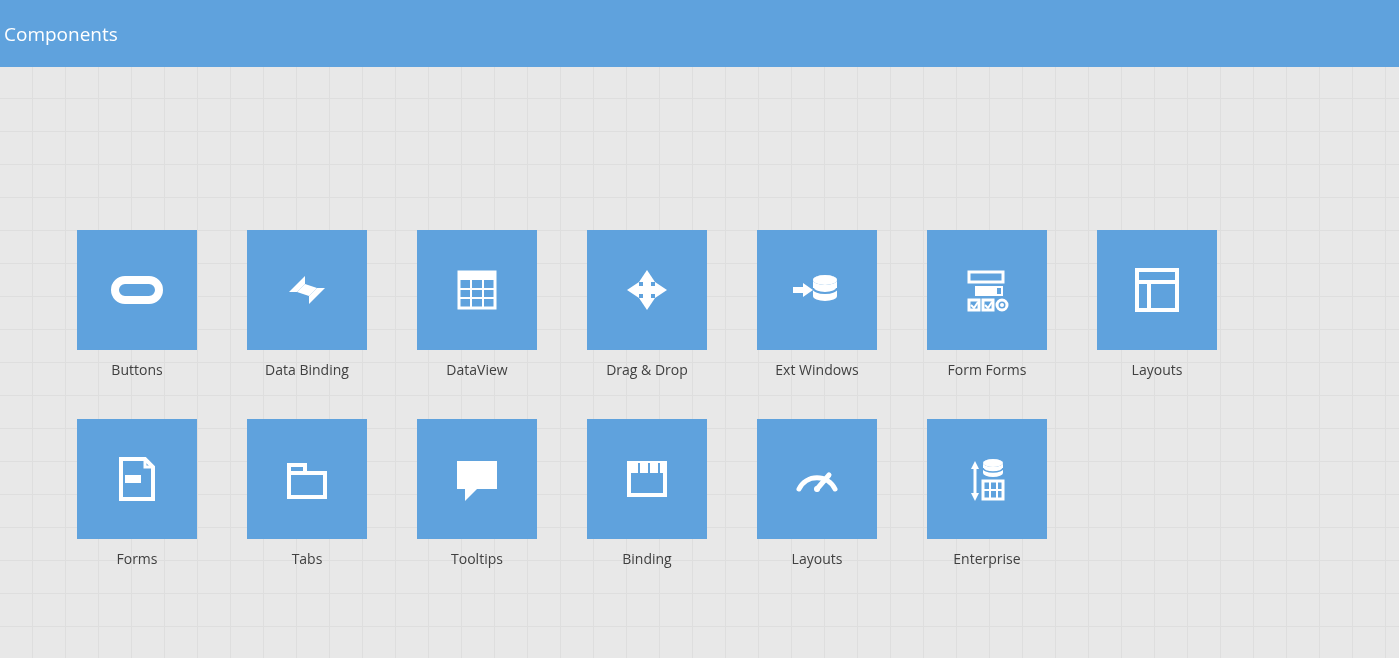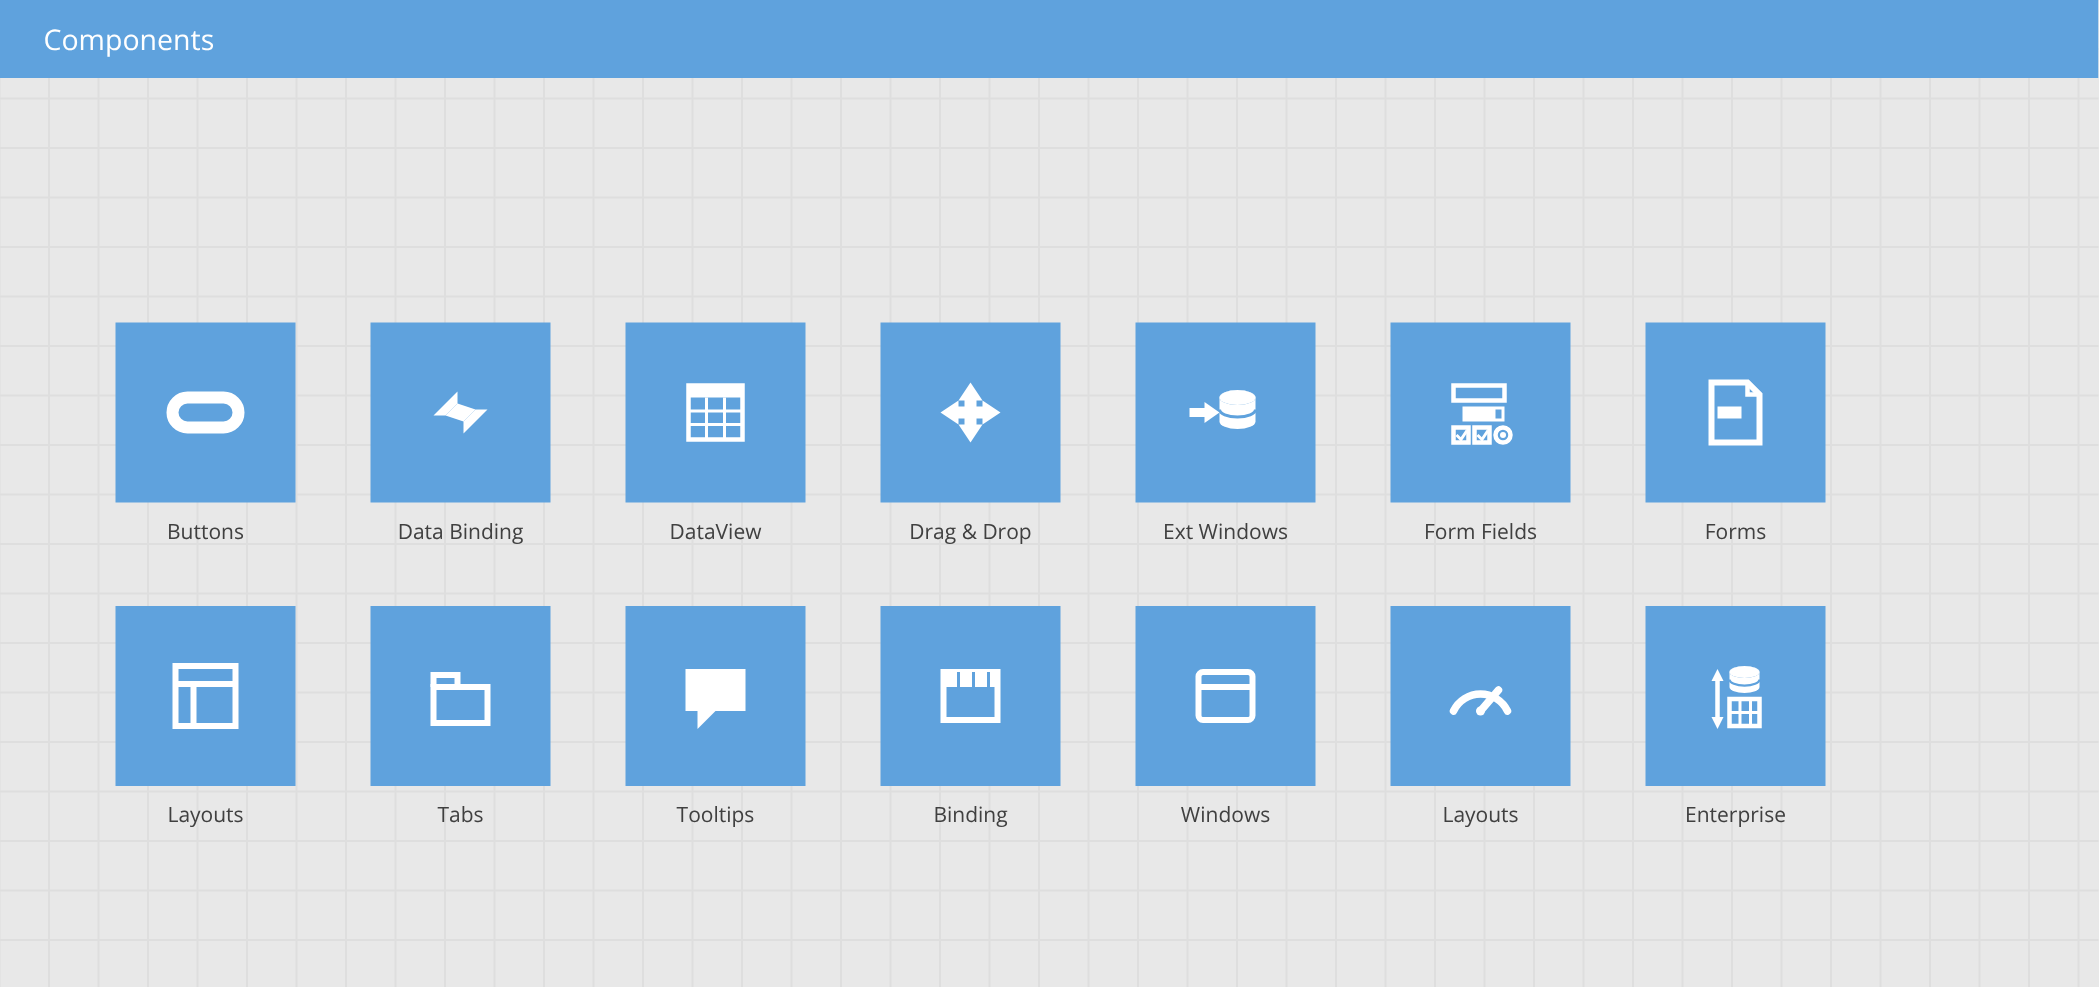--- a/index.html
+++ b/index.html
@@ -10,24 +10,24 @@
     background-image:
       linear-gradient(#dedede 1px, transparent 1px),
       linear-gradient(90deg, #dedede 1px, transparent 1px);
     background-size: 33px 33px;
     background-position: -1px -1px;
     color: #444;
   }
   .header {
     background: #5fa2dd;
     color: #fff;
-    height: 52px;
+    height: 67px;
     display: flex;
     align-items: center;
-    padding: 0 29px;
+    padding: 0 4px;
     font-size: 19px;
     font-weight: 400;
     text-align: center;
   }
   .grid {
     padding: 163px 0 0 35px;
     display: flex;
     flex-wrap: wrap;
     align-content: flex-start;
     margin-left: 17px;
@@ -144,47 +144,47 @@
           <rect x="42" y="30" width="4" height="6" fill="#5fa2dd" stroke="none"></rect>
           <rect x="14" y="42" width="10" height="10"></rect>
           <path d="M16 47 l3 3 l4 -6" stroke-width="2"></path>
           <rect x="28" y="42" width="10" height="10"></rect>
           <path d="M30 47 l3 3 l4 -6" stroke-width="2"></path>
           <circle cx="47" cy="47" r="5"></circle>
           <circle cx="47" cy="47" r="2" fill="#fff" stroke="none"></circle>
         </svg>
       </span>
     </div>
-    <div class="tile-label">Form Fields</div>
+    <div class="tile-label">Form Forms</div>
+  </div>
+
+  <div class="tile">
+    <div class="card">
+      <span>
+        <svg width="64" height="64" viewBox="0 0 64 64" fill="none" stroke="#fff" stroke-width="4">
+          <rect x="12" y="12" width="40" height="40"></rect>
+          <line x1="12" y1="24" x2="52" y2="24"></line>
+          <line x1="24" y1="24" x2="24" y2="52"></line>
+        </svg>
+      </span>
+    </div>
+    <div class="tile-label">Layouts</div>
   </div>
 
   <div class="tile">
     <div class="card">
       <span>
         <svg width="64" height="64" viewBox="0 0 64 64" fill="none" stroke="#fff" stroke-width="4">
           <path d="M16 12 h24 l8 8 v32 h-32 z"></path>
           <path d="M40 12 v8 h8" stroke-width="3"></path>
           <rect x="20" y="28" width="16" height="8" fill="#fff" stroke="none"></rect>
         </svg>
       </span>
     </div>
     <div class="tile-label">Forms</div>
-  </div>
-
-  <div class="tile">
-    <div class="card">
-      <span>
-        <svg width="64" height="64" viewBox="0 0 64 64" fill="none" stroke="#fff" stroke-width="4">
-          <rect x="12" y="12" width="40" height="40"></rect>
-          <line x1="12" y1="24" x2="52" y2="24"></line>
-          <line x1="24" y1="24" x2="24" y2="52"></line>
-        </svg>
-      </span>
-    </div>
-    <div class="tile-label">Layouts</div>
   </div>
 
 
   <div class="tile">
     <div class="card">
       <span>
         <svg width="64" height="64" viewBox="0 0 64 64" fill="none" stroke="#fff" stroke-width="4">
           <path d="M14 26 v-8 h16 v8"></path>
           <rect x="14" y="26" width="36" height="24"></rect>
         </svg>
@@ -213,31 +213,20 @@
           <rect x="14" y="16" width="36" height="10" fill="#fff" stroke="none"></rect>
           <line x1="24" y1="16" x2="24" y2="26" stroke="#5fa2dd" stroke-width="2"></line>
           <line x1="34" y1="16" x2="34" y2="26" stroke="#5fa2dd" stroke-width="2"></line>
           <line x1="44" y1="16" x2="44" y2="26" stroke="#5fa2dd" stroke-width="2"></line>
         </svg>
       </span>
     </div>
     <div class="tile-label">Binding</div>
   </div>
 
-  <div class="tile">
-    <div class="card">
-      <span>
-        <svg width="64" height="64" viewBox="0 0 64 64" fill="none" stroke="#fff" stroke-width="4">
-          <rect x="14" y="16" width="36" height="32" rx="3"></rect>
-          <line x1="14" y1="26" x2="50" y2="26"></line>
-        </svg>
-      </span>
-    </div>
-    <div class="tile-label">Windows</div>
-  </div>
 
   <div class="tile">
     <div class="card">
       <span>
         <svg width="64" height="64" viewBox="0 0 64 64" fill="none" stroke="#fff" stroke-width="5" stroke-linecap="round">
           <path d="M14 42 A 20 20 0 0 1 50 42"></path>
           <line x1="32" y1="42" x2="44" y2="28"></line>
           <circle cx="32" cy="42" r="3" fill="#fff" stroke="none"></circle>
         </svg>
       </span>

